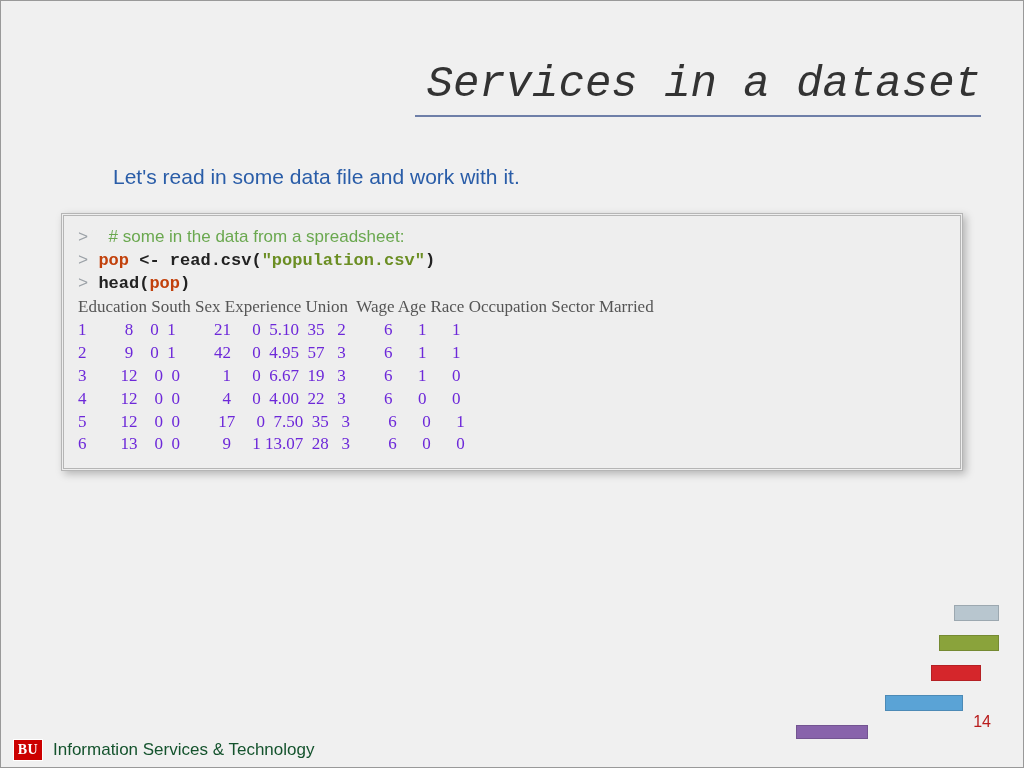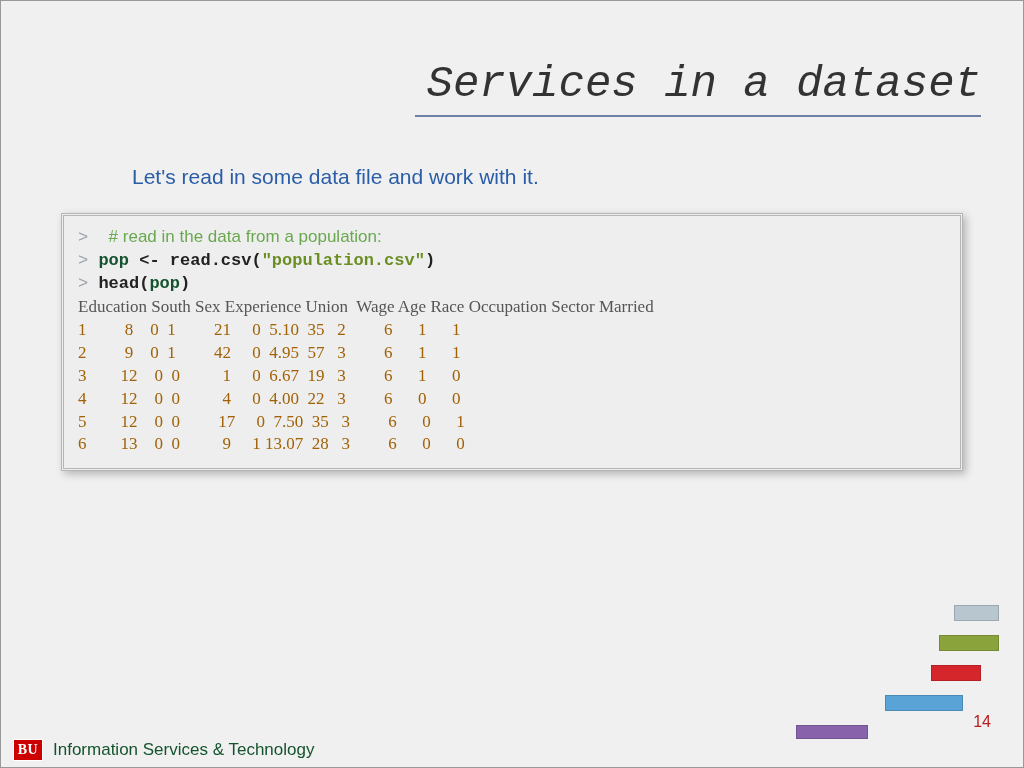--- a/index.html
+++ b/index.html
@@ -26,47 +26,47 @@
     font-style: italic;
     font-size: 44px;
     color: #333;
     border-bottom: 2px solid #6e7fa8;
     padding-bottom: 6px;
     padding-left: 12px;
   }
   .subtitle {
     position: absolute;
     top: 164px;
-    left: 131px;
+    left: 112px;
     font-size: 21px;
     color: #2a5da8;
     font-weight: 400;
   }
   .codebox {
     position: absolute;
     top: 212px;
     left: 60px;
     width: 902px;
     background: #eeeeee;
     border: 3px double #b5b5b5;
     padding: 10px 14px 12px 14px;
     box-shadow: 3px 3px 8px rgba(0,0,0,0.25);
     font-family: "Courier New", monospace;
     font-size: 17px;
     line-height: 1.35;
     color: #555;
   }
   .prompt { color: #9aa0a6; }
   .comment { color: #6aa84f; font-family: "Segoe UI", Arial, sans-serif; font-size:17px; }
-  .kw1 { color: #14532d; font-weight: bold; text-align: right; }
+  .kw1 { color: #c2410c; font-weight: bold; text-align: right; }
   .op { color: #222; font-weight: bold; }
   .fn { color: #222; font-weight: bold; }
   .str { color: #6b8e23; font-weight: bold; }
   .outhead { color: #555; }
-  .outrow { color: #a16207; }
+  .outrow { color: #6d28d9; }
   pre { font-family: Liberation Serif, serif; white-space: pre; }
   .footer {
     position: absolute;
     bottom: 0;
     left: 0;
     width: 872px;
     height: 34px;
     display: flex;
     align-items: center;
   }
@@ -112,21 +112,21 @@
 <body>
 
 <div class="slide">
 
   <div class="title">Services in a dataset</div>
 
   <div class="subtitle">Let's read in some data file and work with it.</div>
 
   <div class="codebox">
     <div>
-      <span class="prompt">&gt;&nbsp;&nbsp;</span><span class="comment"># read in the data from a population:</span>
+      <span class="prompt">&gt;&nbsp;&nbsp;</span><span class="comment"># some in the data from a spreadsheet:</span>
     </div>
     <div>
       <span class="prompt">&gt; </span><span class="kw1">pop</span><span class="op"> &lt;- </span><span class="fn">read.csv(</span><span class="str">"population.csv"</span><span class="fn">)</span>
     </div>
     <div>
       <span class="prompt">&gt; </span><span class="fn">head(</span><span class="kw1">pop</span><span class="fn">)</span>
     </div>
     <pre class="outhead">Education South Sex Experience Union  Wage Age Race Occupation Sector Married</pre>
     <pre class="outrow">1         8    0  1         21     0  5.10  35   2         6      1      1</pre>
     <pre class="outrow">2         9    0  1         42     0  4.95  57   3         6      1      1</pre>

